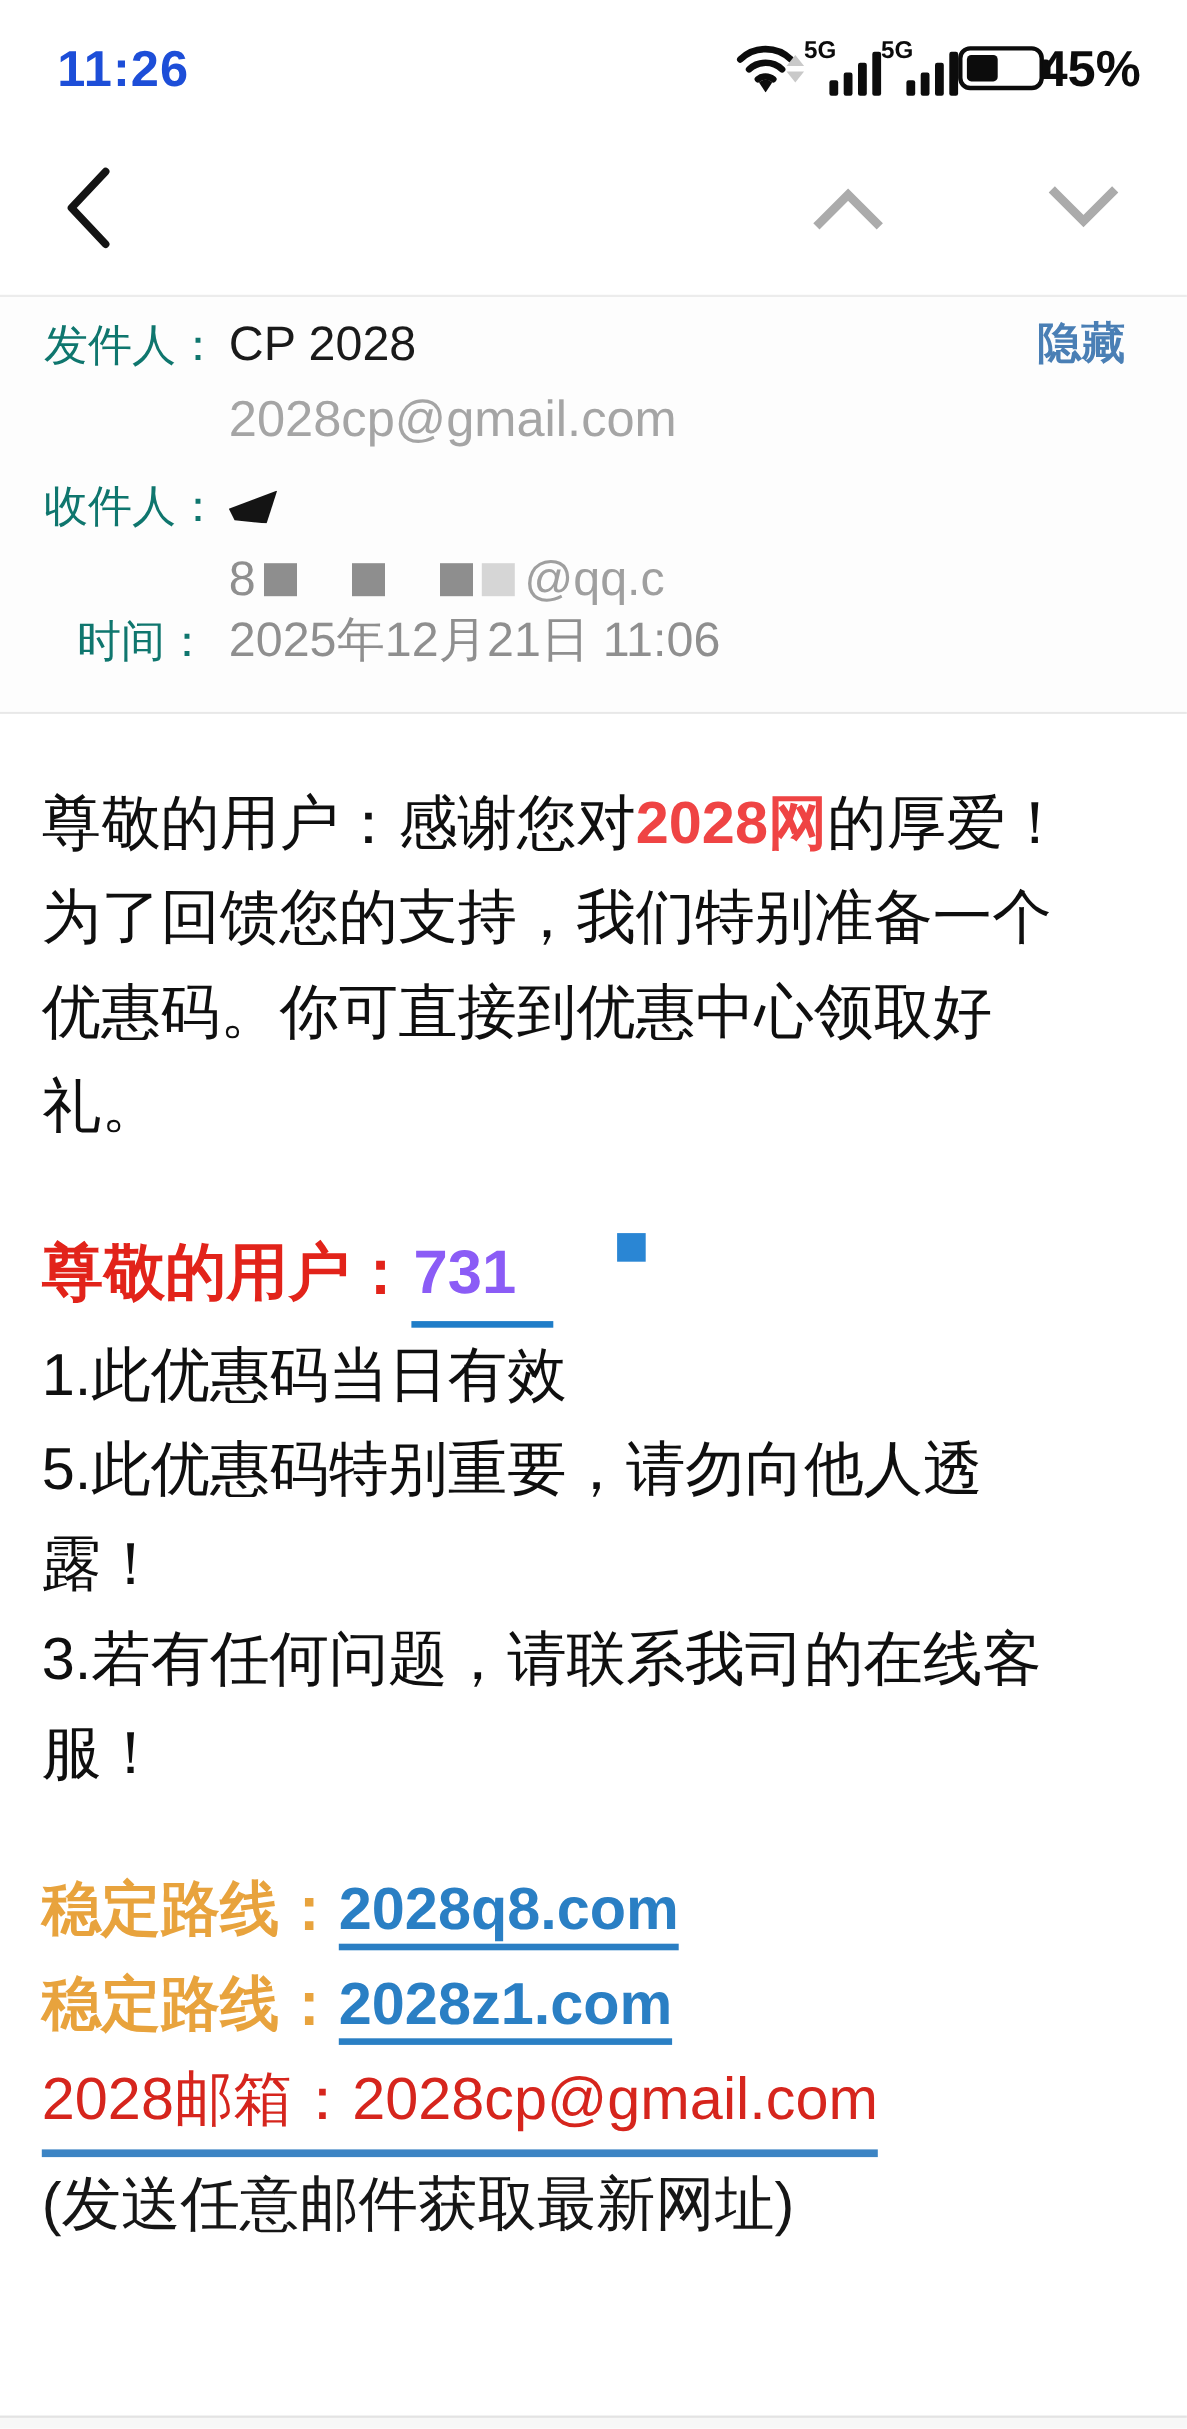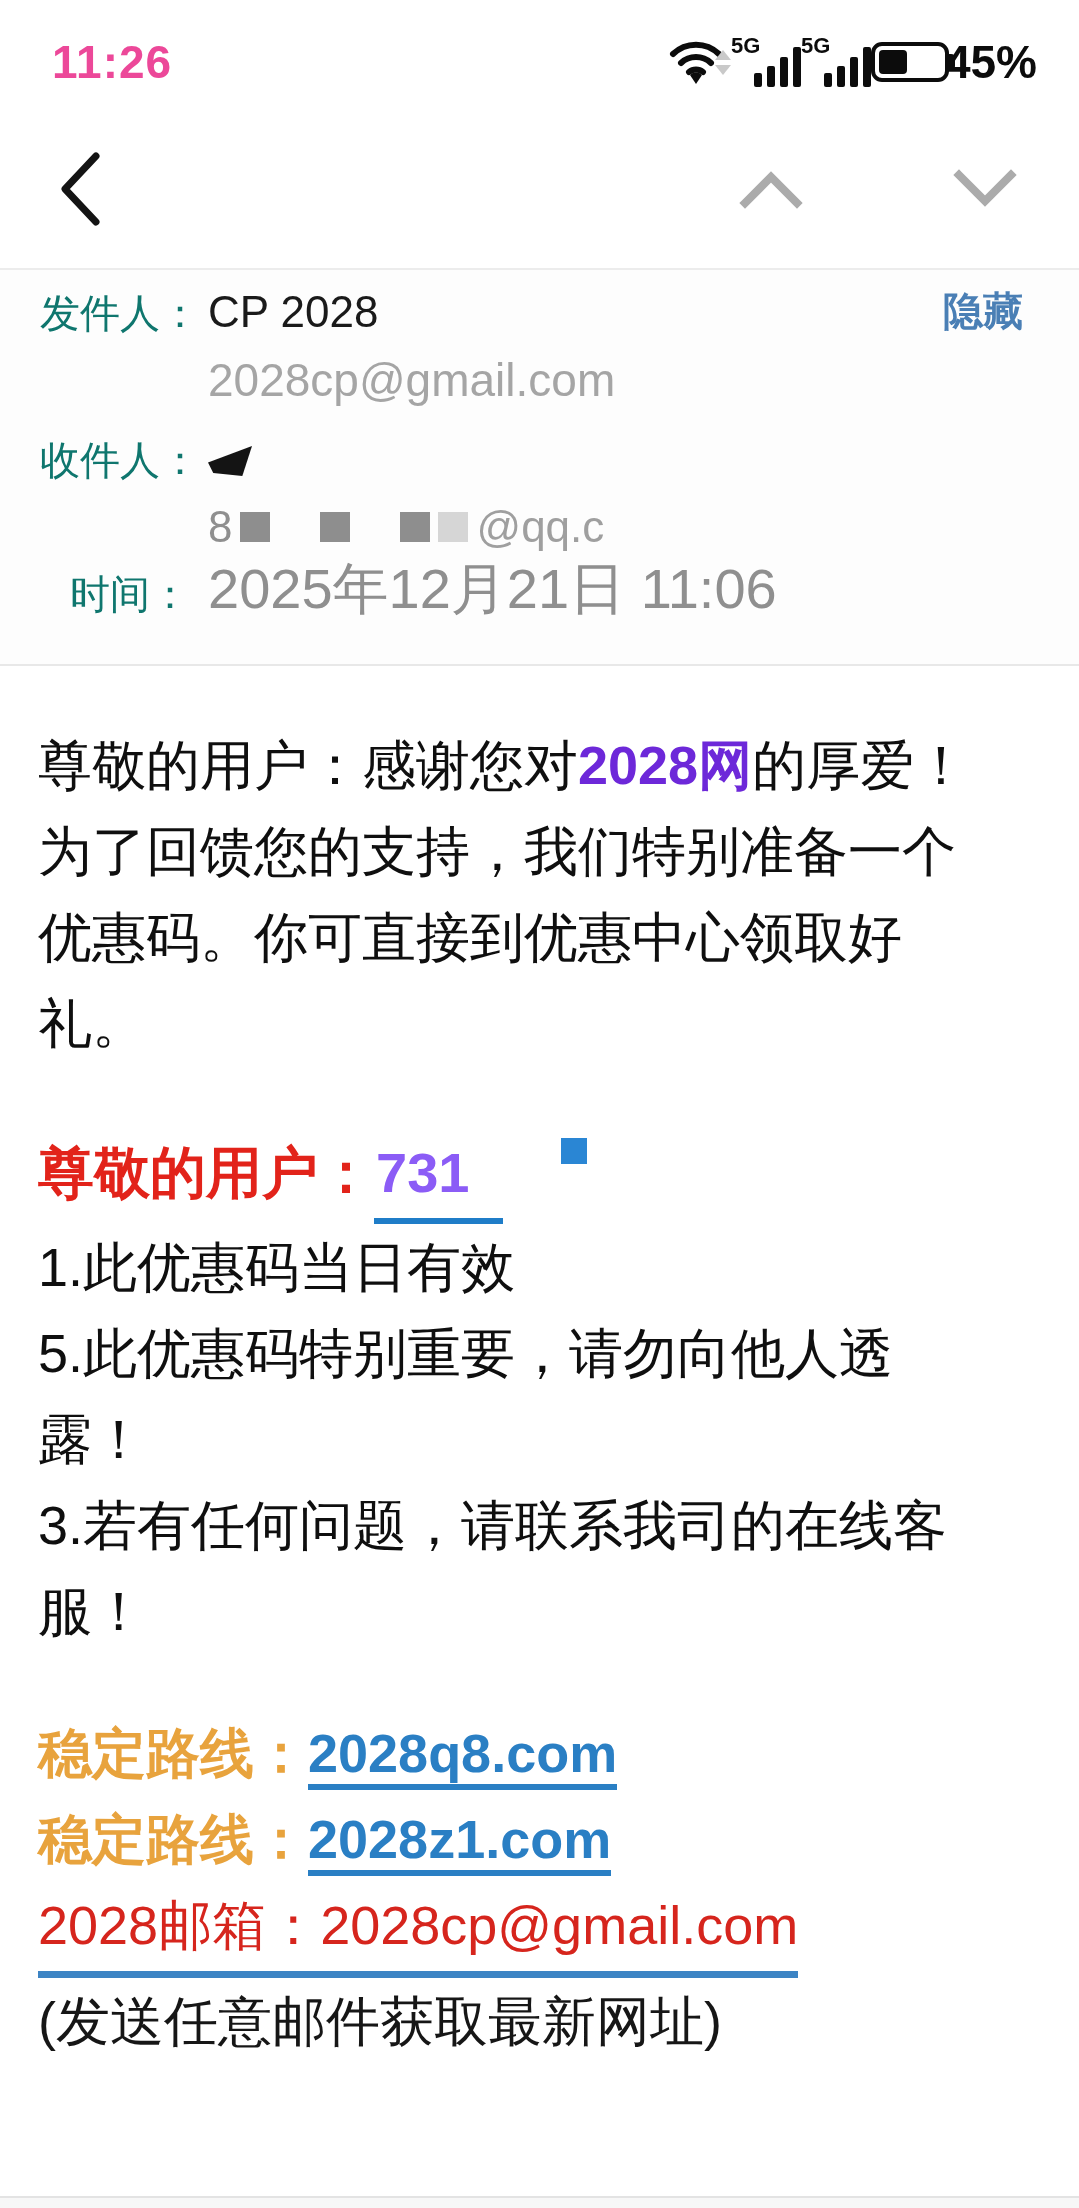--- a/index.html
+++ b/index.html
@@ -8,21 +8,21 @@
     width:1079px; height:2208px;
     font-family:"Liberation Sans","DejaVu Sans",sans-serif;
     color:#111; overflow:hidden; position:relative;
   }
 
   
   .status-bar {
     height:110px; display:flex; align-items:center;
     justify-content:space-between; padding:14px 42px 0 52px;
   }
-  .sb-time { font-size:46px; font-weight:700; color:#ec4899; letter-spacing:1px;text-align:center; }
+  .sb-time { font-size:46px; font-weight:700; color:#1d4ed8; letter-spacing:1px;text-align:center; }
   .sb-right { display:flex; align-items:center; gap:0; }
   .net-arrows { display:flex; flex-direction:column; gap:5px; margin-left:-8px; }
   .net-arrows .tri-up   { width:0;height:0;border-left:8px solid transparent;border-right:8px solid transparent;border-bottom:10px solid #c9c9c9; }
   .net-arrows .tri-down { width:0;height:0;border-left:8px solid transparent;border-right:8px solid transparent;border-top:10px solid #c9c9c9; }
   .sig-group { position:relative; width:70px; height:50px; }
   .sig-label { position:absolute; top:-4px; left:0; font-size:22px; font-weight:700; color:#0c0c0c; }
   .sig-bars { position:absolute; bottom:0; right:0; display:flex; align-items:flex-end; gap:5px; }
   .sig-bars i { display:block; width:8px; background:#0c0c0c; border-radius:2px; }
   .b1{height:14px;} .b2{height:21px;} .b3{height:30px;} .b4{height:40px;}
   .battery { position:relative; width:78px; height:40px; border:4px solid #0c0c0c; border-radius:11px; display:flex; align-items:center; padding:4px; }
@@ -47,27 +47,27 @@
   .hvalue { font-size:44px; color:#1a1a1a; }
   .hsub   { margin-left:168px; font-size:46px; color:#a5a5a5; margin-top:12px; }
   .row-to { margin-top:26px; }
   .redact-mark { display:inline-block; width:44px; height:30px; background:#141414; clip-path:polygon(0 55%,100% 0,78% 100%,12% 90%); transform:translateY(2px); }
   .to-sub { margin-left:168px; margin-top:14px; font-size:44px; color:#8f8f8f; display:flex; align-items:center; gap:8px; }
   .blk { display:inline-block; width:30px; height:30px; background:#8e8e8e; }
   .blk.light { background:#d6d6d6; }
   .blk-gap { display:inline-block; width:34px; }
   .to-frag-end { opacity:.85; }
   .row-time { }
-  .time-value { font-size:56px; color:#8f8f8f; }
+  .time-value { font-size:44px; color:#8f8f8f; }
 
   
   .body-divider { border-top:2px solid #e8e8e8; }
   .email-body { padding:56px 38px 0 38px; font-size:54px; line-height:86px; color:#0f0f0f; }
   .pre { white-space:pre-wrap; }
-  .hl-red { color:#6d28d9; font-weight:700; }
+  .hl-red { color:#ef4444; font-weight:700; }
 
   .promo-line { margin-top:64px; display:flex; align-items:baseline; }
   .promo-label { color:#e2231a; font-weight:800; font-size:56px; }
   .promo-code { color:#8b5cf6; font-weight:600; font-size:56px; text-decoration:none; border-bottom:6px solid #1f7dc8; padding:0 34px 2px 2px; }
   .code-redact { display:inline-block; width:26px; height:26px; background:#2a86d4; margin-left:58px; transform:translateY(-28px); }
 
   .instr-title { margin-top:34px; }
   .emoji-underlined { display:inline-block; border-bottom:9px solid #2336d4; padding-bottom:0px; }
   .instr-item { }
 

